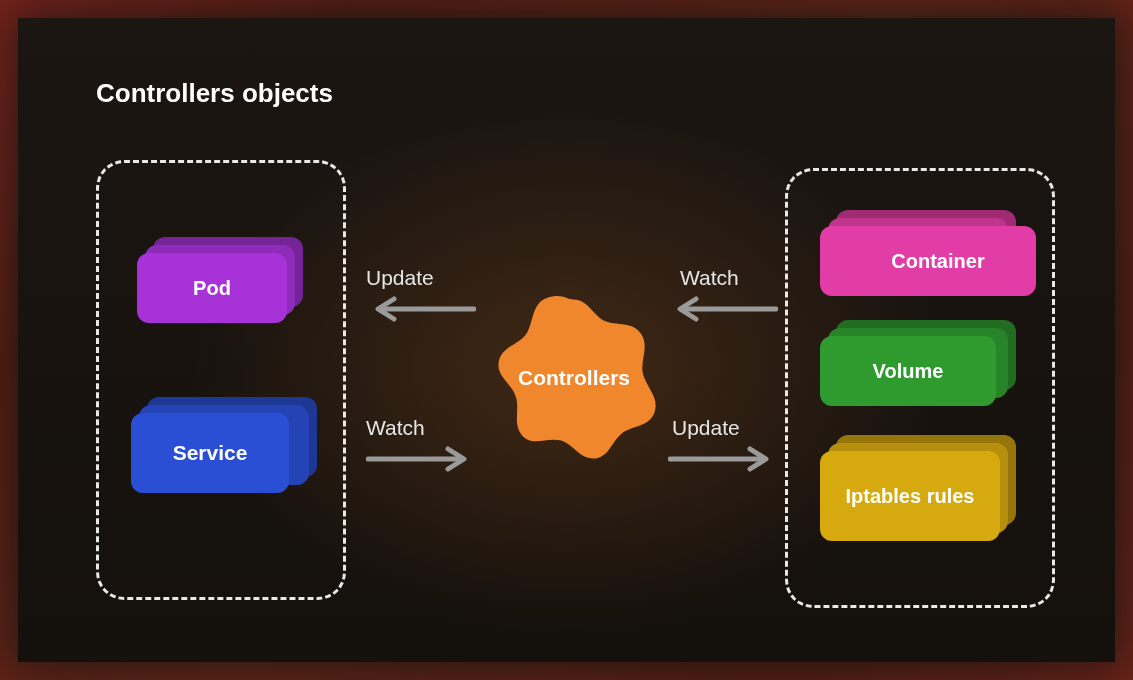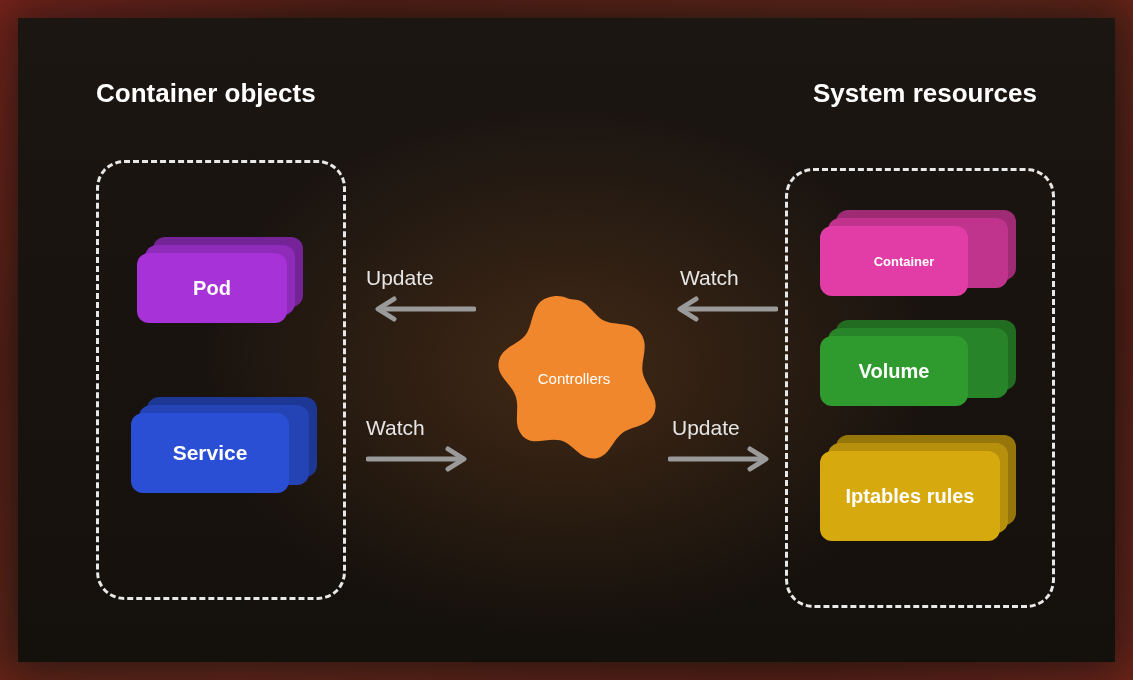--- a/index.html
+++ b/index.html
@@ -67,63 +67,62 @@
   
   .burst {
     position:absolute;
     top: 270px; left: 466px;
     width: 180px; height: 180px;
     display:flex; align-items:center; justify-content:center;
   }
   .burst svg { position:absolute; inset:0; }
   .burst .label {
     position:relative; z-index:2;
-    color:#fff; font-weight:400; font-size:15px;
+    color:#fff; font-weight:700; font-size:21px;
   }
 
   
   .arrow {
     position:absolute;
     display:flex; flex-direction:column; align-items:flex-start;
   }
   .arrow .lbl { color:#e6e6e6; font-size:21px; margin-bottom:6px; }
   .arrow svg { display:block; }
 </style>
 </head>
 <body>
 <div class="frame">
 
-<div class="heading left">Container objects</div>
-<div class="heading right">System resources</div>
+<div class="heading left">Controllers objects</div>
 
 <div class="dashbox left">
 
   <div class="stack" style="top:90px; left:38px;">
     <div class="layer l3" style="width:150px;height:70px;background:#a733d8;"></div>
     <div class="layer l2" style="width:150px;height:70px;background:#a733d8;"></div>
     <div class="layer l1" style="width:150px;height:70px;background:#a733d8;font-size:20px;">Pod</div>
   </div>
 
   <div class="stack" style="top:250px; left:32px;">
     <div class="layer l3" style="width:170px;height:80px;background:#2a4fd4;"></div>
     <div class="layer l2" style="width:170px;height:80px;background:#2a4fd4;"></div>
     <div class="layer l1" style="width:158px;height:80px;background:#2a4fd4;font-size:21px;">Service</div>
   </div>
 </div>
 
 <div class="dashbox right">
   <div class="stack" style="top:55px; left:32px;">
     <div class="layer l3" style="width:180px;height:70px;background:#e23da6;"></div>
     <div class="layer l2" style="width:180px;height:70px;background:#e23da6;"></div>
-    <div class="layer l1" style="width:148px;height:70px;background:#e23da6;font-size:13px;padding-left:20px;">Container</div>
+    <div class="layer l1" style="width:216px;height:70px;background:#e23da6;font-size:20px;padding-left:20px;">Container</div>
   </div>
   <div class="stack" style="top:165px; left:32px;">
     <div class="layer l3" style="width:180px;height:70px;background:#2f9b2f;"></div>
     <div class="layer l2" style="width:180px;height:70px;background:#2f9b2f;"></div>
-    <div class="layer l1" style="width:148px;height:70px;background:#2f9b2f;font-size:20px;">Volume</div>
+    <div class="layer l1" style="width:176px;height:70px;background:#2f9b2f;font-size:20px;">Volume</div>
   </div>
   <div class="stack" style="top:280px; left:32px;">
     <div class="layer l3" style="width:180px;height:90px;background:#d6a90f;"></div>
     <div class="layer l2" style="width:180px;height:90px;background:#d6a90f;"></div>
     <div class="layer l1" style="width:180px;height:90px;background:#d6a90f;font-size:20px;line-height:1.2;padding:8px 12px;">Iptables rules</div>
   </div>
 </div>
 
 <div class="burst">
   <svg viewBox="0 0 200 200">

